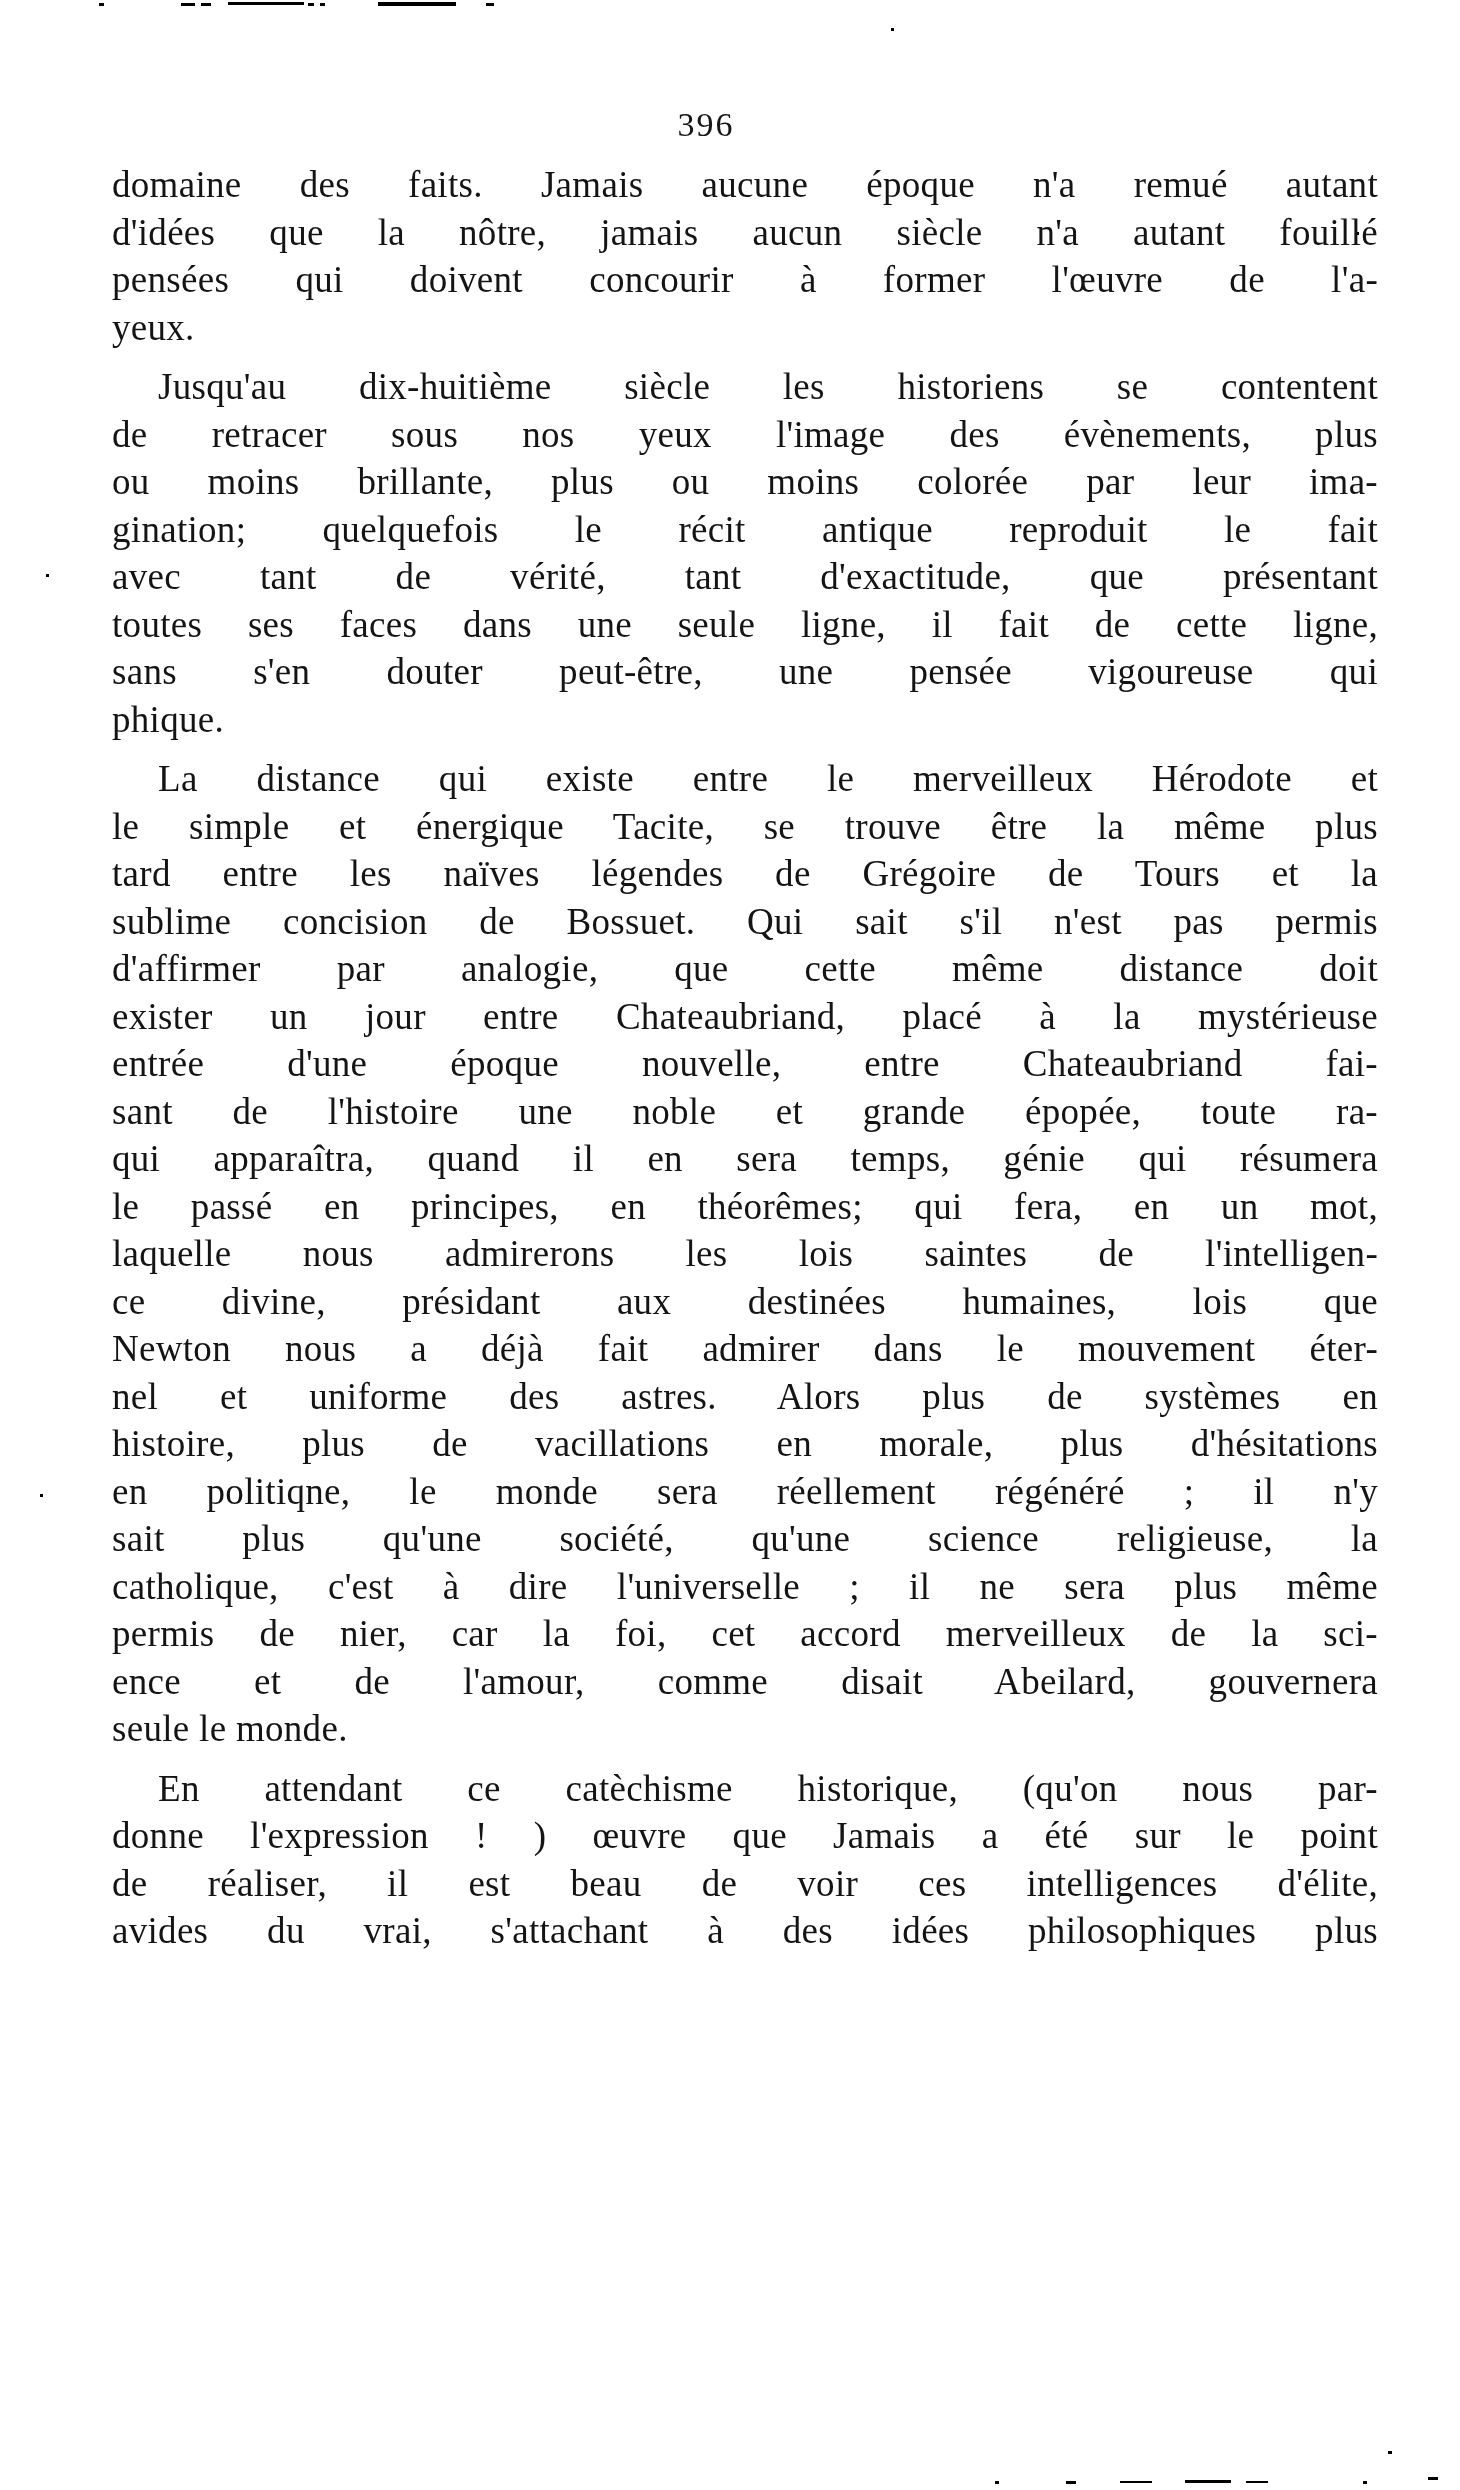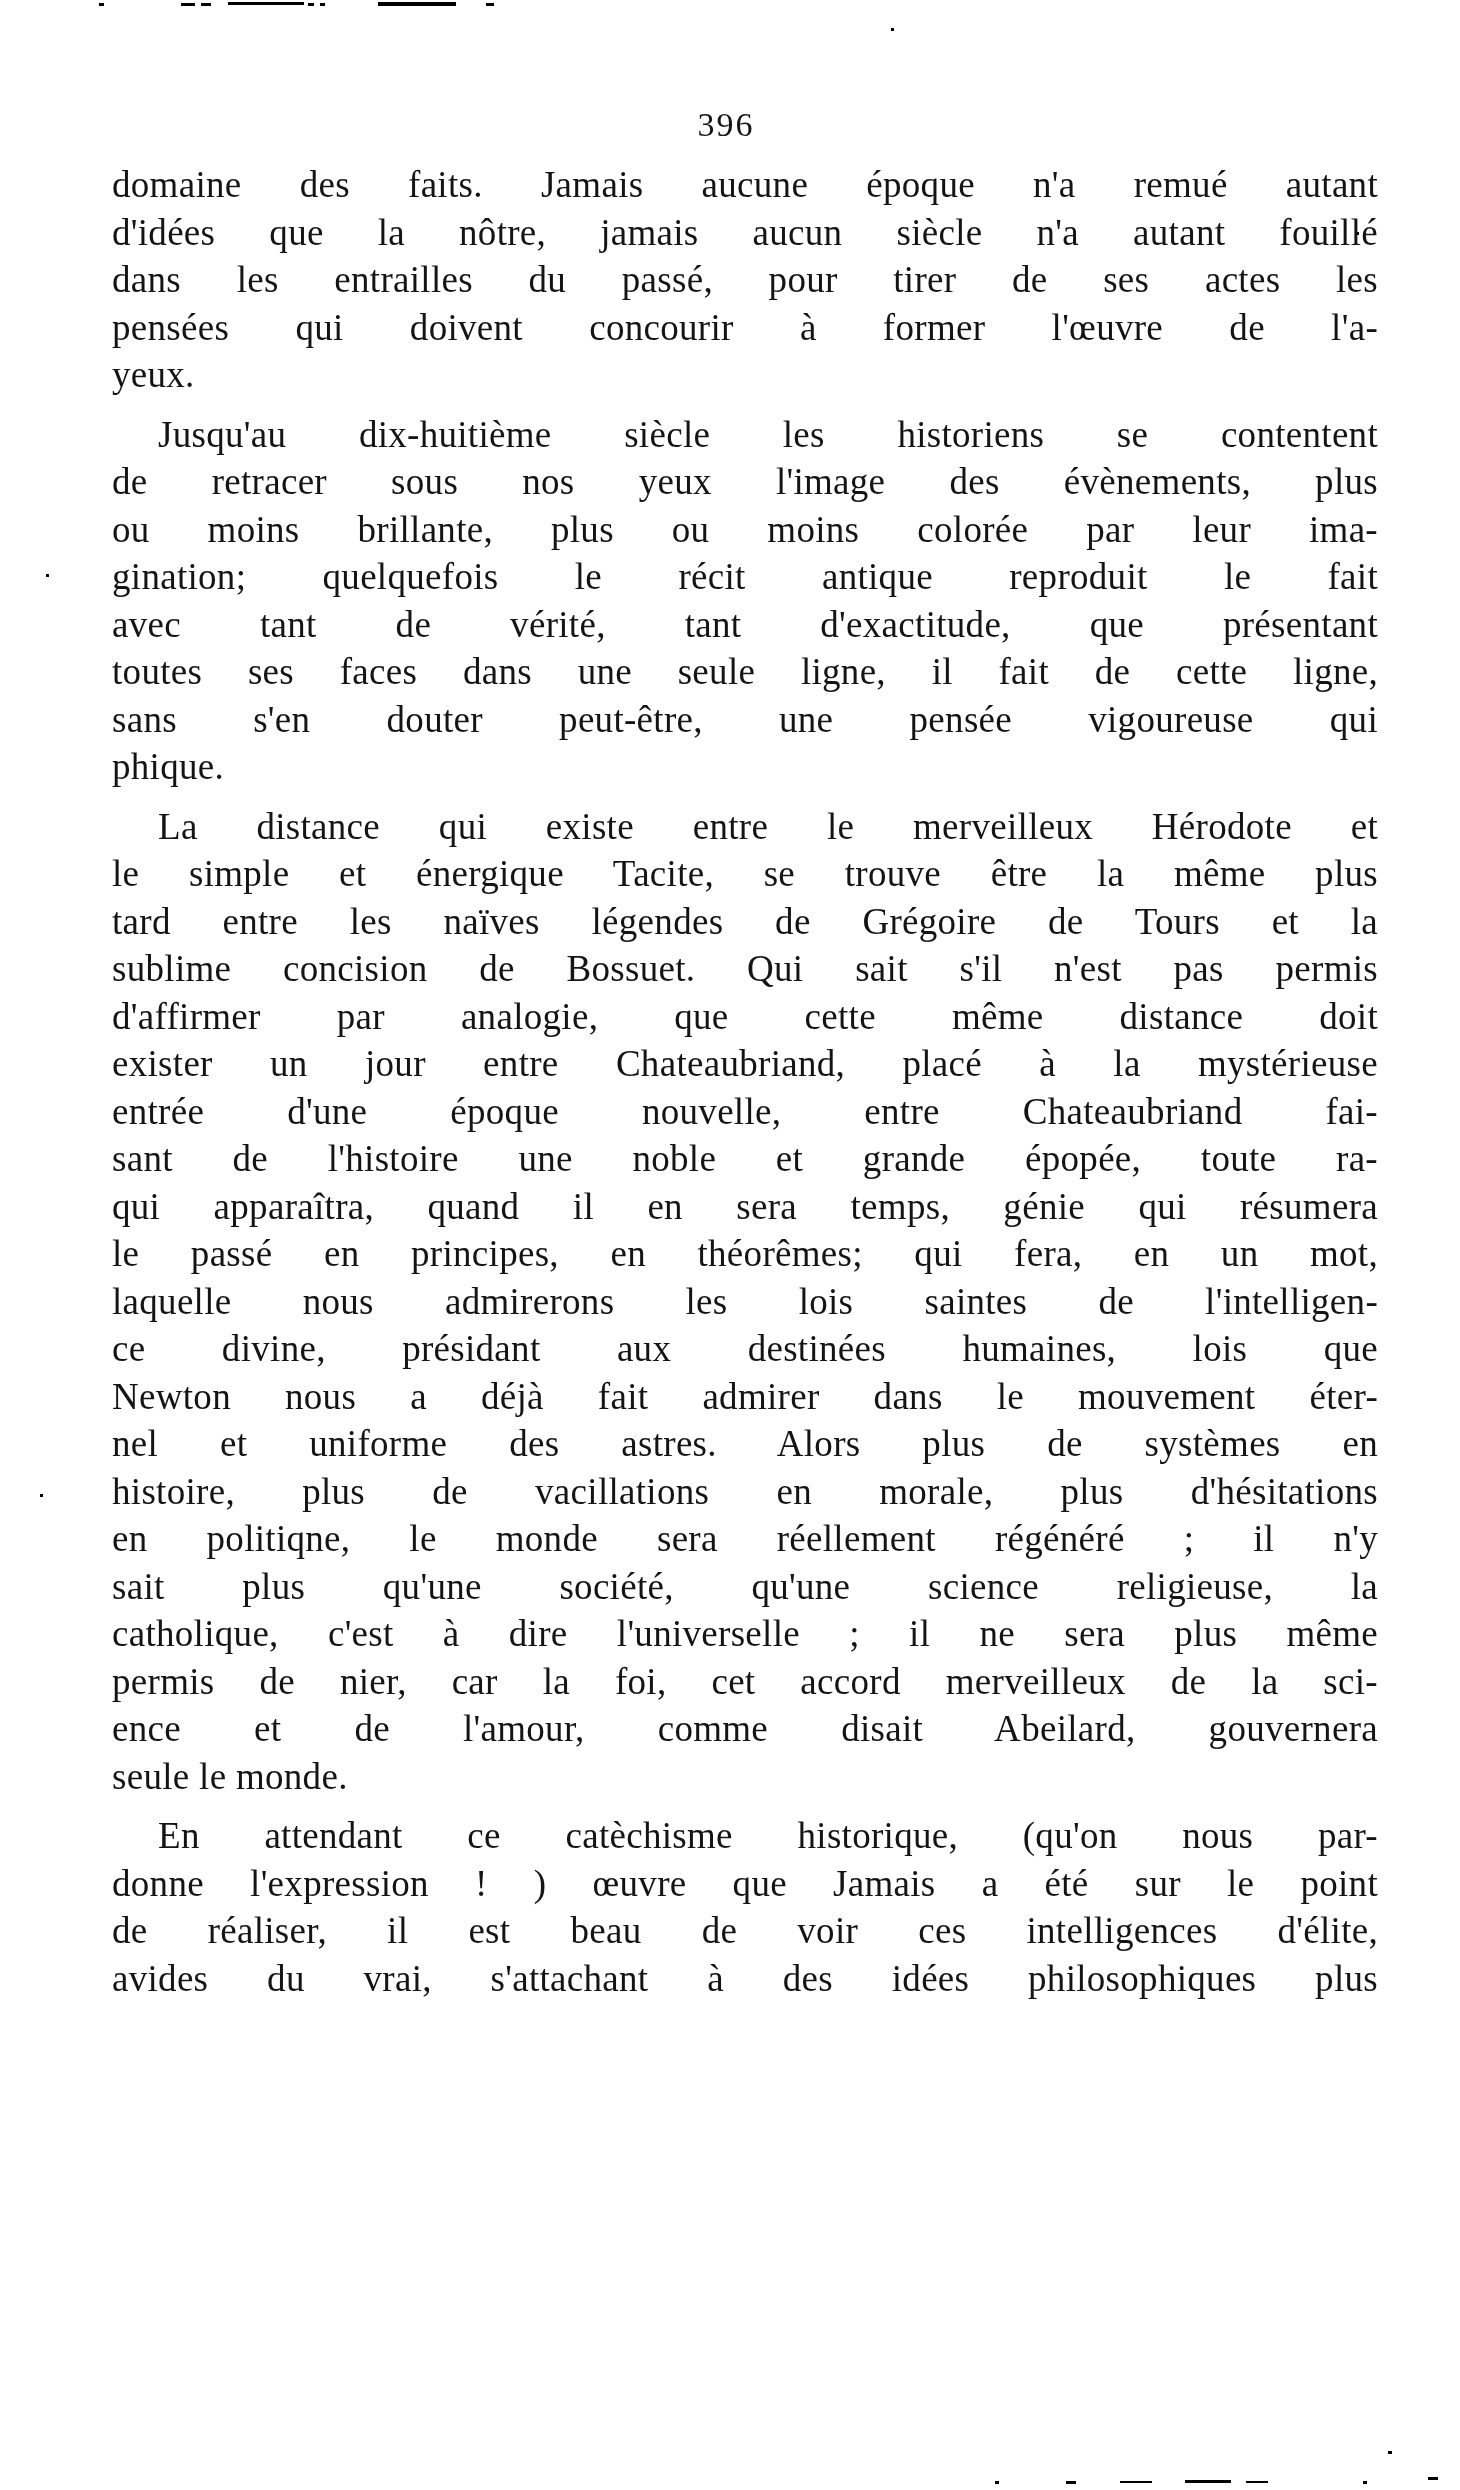--- a/index.html
+++ b/index.html
@@ -18,21 +18,20 @@
   }
   .page-number {
     position: absolute;
     top: 106px;
     left: 0;
     width: 1412px;
     text-align: center;
     font-size: 34px;
     letter-spacing: 2px;
     color: #161616;
-    padding-left: 20px;
   }
   .text-block {
     position: absolute;
     top: 149px;
     left: 100px;
     width: 1290px;
     font-size: 37px;
     line-height: 47.5px;
     letter-spacing: 0.3px;
     color: #141414;
@@ -79,21 +78,20 @@
   <span class="artifact" style="left:1363px; top:2481px; width:4px;  height:3px;"></span>
   <span class="artifact" style="left:1388px; top:2451px; width:4px;  height:3px;"></span>
   <span class="artifact" style="left:1428px; top:2477px; width:10px; height:3px;"></span>
 
   <div class="page-number">396</div>
 
   <div class="text-block">
       <div class="para">
         <div class="line">domaine des faits. Jamais aucune époque n'a remué autant</div>
         <div class="line">d'idées que la nôtre, jamais aucun siècle n'a autant fouillé</div>
-        <div class="line">dans les entrailles du passé, pour tirer de ses actes les</div>
         <div class="line">pensées qui doivent concourir à former l'œuvre de l'a-</div>
         <div class="line short">yeux.</div>
       </div>
       <div class="para">
         <div class="line first">Jusqu'au dix-huitième siècle les historiens se contentent</div>
         <div class="line">de retracer sous nos yeux l'image des évènements, plus</div>
         <div class="line">ou moins brillante, plus ou moins colorée par leur ima-</div>
         <div class="line">gination; quelquefois le récit antique reproduit le fait</div>
         <div class="line">avec tant de vérité, tant d'exactitude, que présentant</div>
         <div class="line">toutes ses faces dans une seule ligne, il fait de cette ligne,</div>

